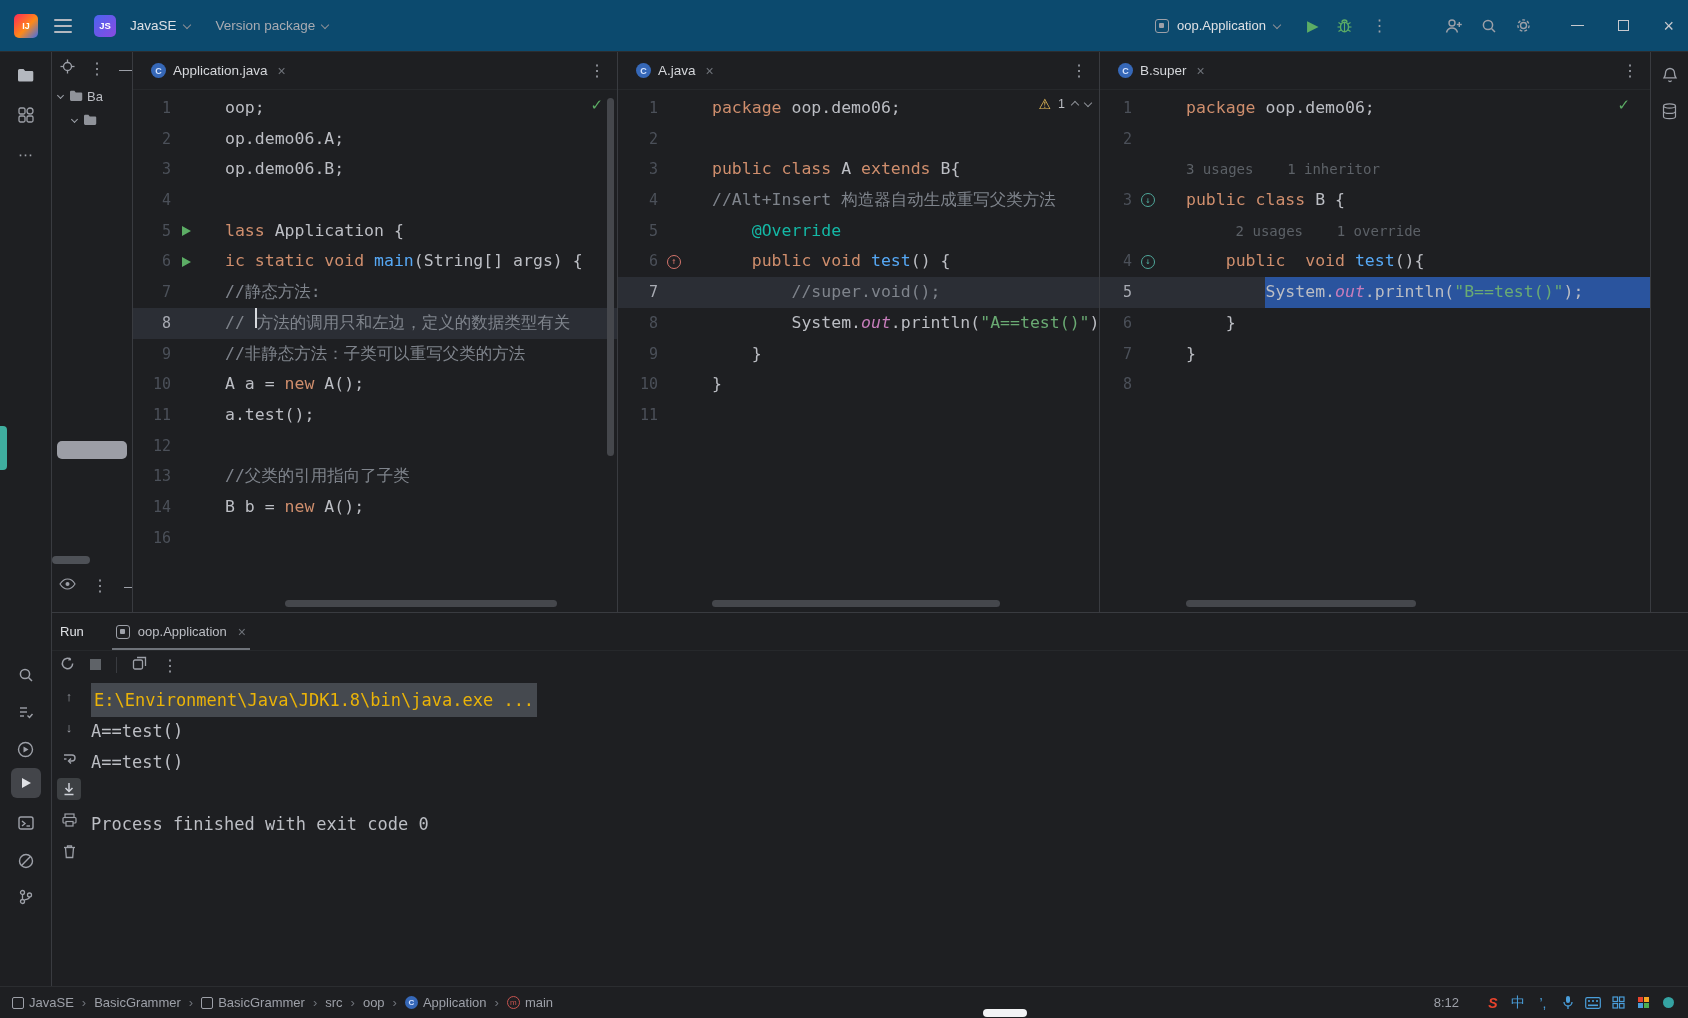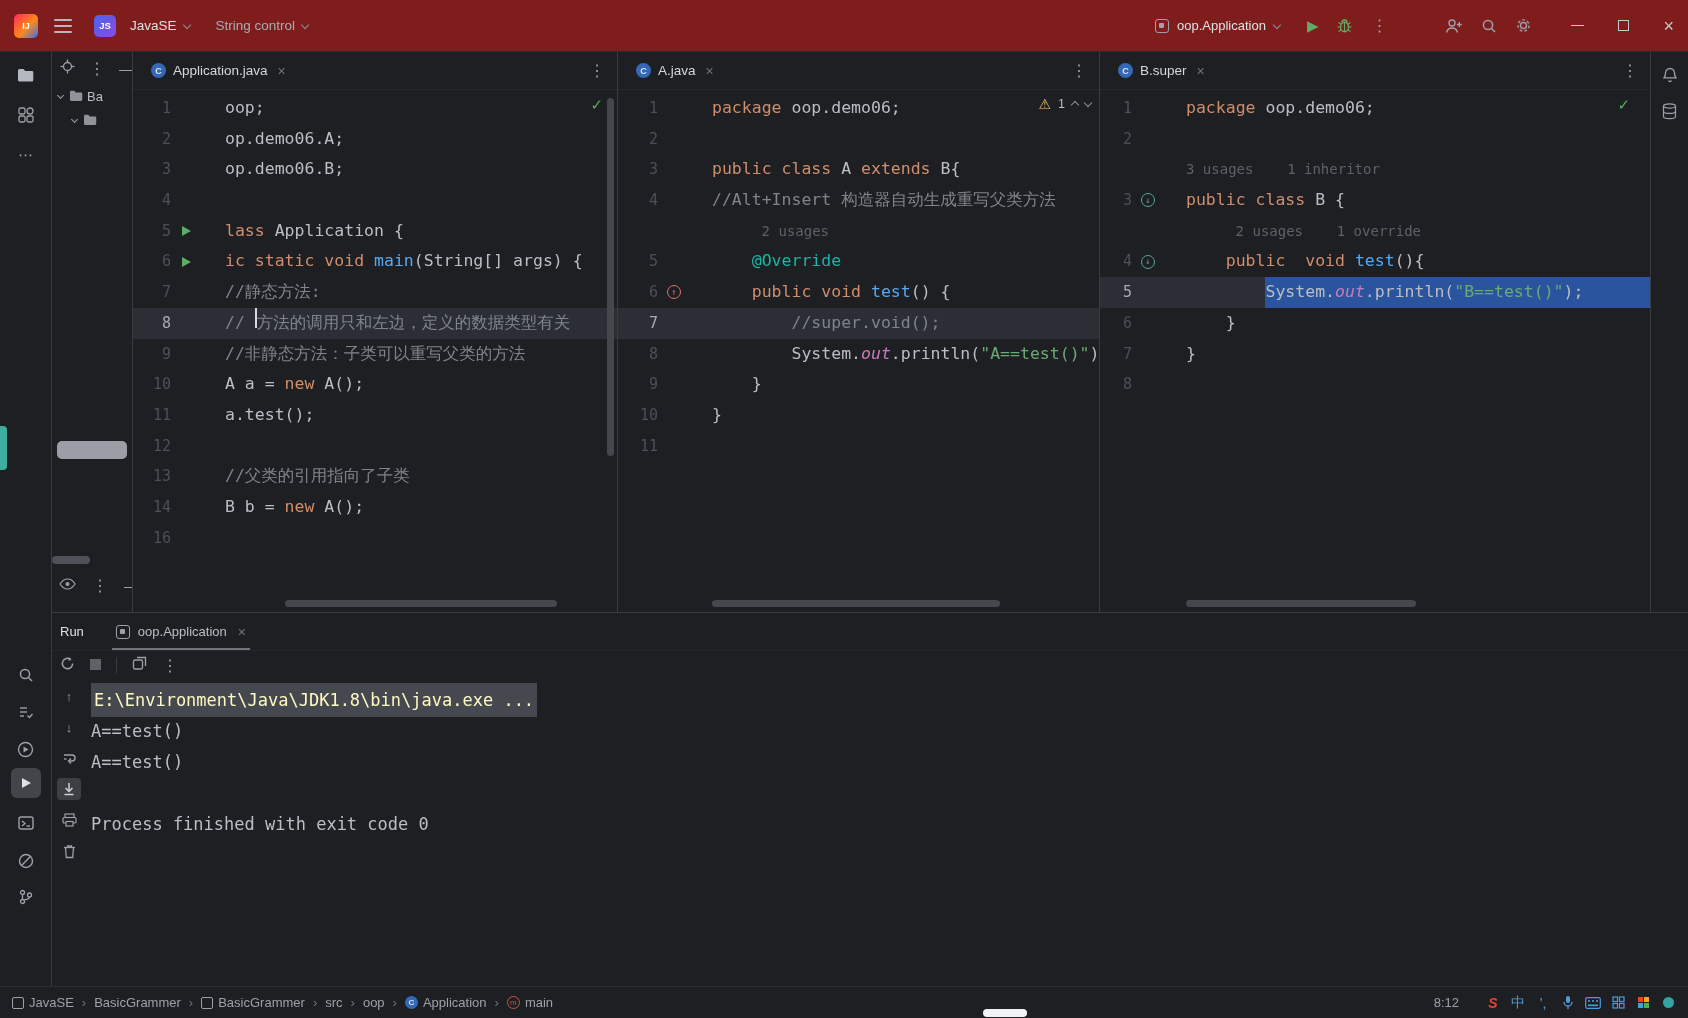--- a/index.html
+++ b/index.html
@@ -3,21 +3,21 @@
 <meta charset="utf-8">
 <style>
   *{margin:0;padding:0;box-sizing:border-box}
   html,body{background:#111;}
   .app{position:relative;width:1688px;height:1018px;background:#1e1f22;color:#bcbec4;
        font-family:"Liberation Sans",sans-serif;overflow:hidden;font-size:13px}
   .mono{font-family:"DejaVu Sans Mono",monospace}
 
   
   .header{position:absolute;top:0;left:0;right:0;height:52px;display:flex;align-items:center;
-          padding:0 14px;border-bottom:1px solid #2b2d30;background:#7f1d1d}
+          padding:0 14px;border-bottom:1px solid #2b2d30;background:#0c4a6e}
   .logo{width:24px;height:24px;border-radius:5px;background:linear-gradient(135deg,#fe2857,#fe8a18 55%,#3c6df0);
         color:#fff;font-weight:bold;font-size:9px;display:flex;align-items:center;justify-content:center;margin-right:16px}
   .hamburger{width:18px;height:14px;display:flex;flex-direction:column;justify-content:space-between;margin-right:22px;cursor:pointer}
   .hamburger span{height:2px;background:#b4b8bf;border-radius:1px}
   .proj-badge{width:22px;height:22px;border-radius:5px;background:linear-gradient(135deg,#4b64f0,#8a4ae0);
         color:#fff;font-weight:bold;font-size:9.5px;display:flex;align-items:center;justify-content:center;margin-right:8px}
   .hdr-item{display:flex;align-items:center;gap:7px;color:#dfe1e5;font-size:13.5px;padding:4px 6px;border-radius:4px;cursor:pointer}
   .hdr-item.dim{color:#a8abb2}
   .chev{display:inline-block;width:6px;height:6px;border-right:1.5px solid #8c8f96;border-bottom:1.5px solid #8c8f96;
         transform:rotate(45deg);margin-bottom:2px}
@@ -100,21 +100,21 @@
   .run-toolbar{height:28px;display:flex;align-items:center;gap:15px;padding-left:8px}
   .rt-divider{width:1px;height:16px;background:#393b40}
   .stop-sq{width:11px;height:11px;background:#5f6368;display:inline-block}
   .run-gutter{position:absolute;left:0;top:72px;width:34px;display:flex;flex-direction:column;align-items:center;gap:9px}
   .rg-icon{width:24px;height:22px;display:flex;align-items:center;justify-content:center;color:#9da0a8;font-size:13px;
            border-radius:4px;cursor:pointer}
   .rg-icon.sel{background:#3d4043}
   .console{position:absolute;left:36px;top:68px;right:0;bottom:0;padding:4px 0 0 3px;overflow:hidden;
            font-size:17px;line-height:31px;color:#bcbec4}
   .cline{height:31px;white-space:pre}
-  .chl{background:#45494f;color:#fef9c3;padding:7px 3px}
+  .chl{background:#45494f;color:#eab308;padding:7px 3px}
 
   
   .status{position:absolute;left:0;bottom:0;right:0;height:32px;display:flex;align-items:center;
           padding:0 12px;border-top:1px solid #2b2d30;color:#9da0a8;font-size:13px;background:#1e1f22}
   .bc{display:flex;align-items:center;gap:8px}
   .bc-item{display:flex;align-items:center;gap:5px;cursor:pointer}
   .bc-sep{color:#6f737a}
   .mod-ic{width:12px;height:12px;border:1.4px solid #9da0a8;border-radius:2px;display:inline-block}
   .cls-ic-s{width:13px;height:13px;border-radius:50%;background:#3668b8;color:#d6e4ff;font-size:8px;font-weight:bold;
             display:flex;align-items:center;justify-content:center}
@@ -139,21 +139,21 @@
         <span></span>
         <span></span>
         <span></span>
       </div>
     <div class="proj-badge">JS</div>
     <div class="hdr-item">
       <span>JavaSE</span>
       <span class="chev"></span>
     </div>
     <div class="hdr-item dim" style="margin-left:14px">
-      <span>String control</span>
+      <span>Version package</span>
       <span class="chev"></span>
     </div>
     <div class="hdr-spacer"></div>
     <div class="runcfg">
       <span class="appicon"></span>
       <span>oop.Application</span>
       <span class="chev"></span>
     </div>
     <div class="hdr-icon">
         <span class="play-glyph">▶</span>
@@ -347,21 +347,20 @@
         <span class="tab-label">A.java</span>
         <span class="tab-close">×</span>
       </div>
       <span class="kebab">⋮</span>
     </div>
     <div class="editor-body">
         <div class="row"><div class="gutter" style="width: 94px;"><span class="lnum" style="width: 40px;">1</span><span class="gicon"></span></div><div class="code"><span class="tk tk-k">package</span><span class="tk tk-d"> oop.demo06;</span></div></div>
         <div class="row"><div class="gutter" style="width: 94px;"><span class="lnum" style="width: 40px;">2</span><span class="gicon"></span></div><div class="code"></div></div>
         <div class="row"><div class="gutter" style="width: 94px;"><span class="lnum" style="width: 40px;">3</span><span class="gicon"></span></div><div class="code"><span class="tk tk-k">public class </span><span class="tk tk-d">A </span><span class="tk tk-k">extends</span><span class="tk tk-d"> B{</span></div></div>
         <div class="row"><div class="gutter" style="width: 94px;"><span class="lnum" style="width: 40px;">4</span><span class="gicon"></span></div><div class="code"><span class="tk tk-c">//Alt+Insert 构造器自动生成重写父类方法</span></div></div>
-        <div class="row"><div class="gutter" style="width: 94px;"><span class="lnum" style="width: 40px;"></span><span class="gicon"></span></div><div class="code"><span class="inlay" style="margin-left: 49.6px;">2 usages</span></div></div>
         <div class="row"><div class="gutter" style="width: 94px;"><span class="lnum" style="width: 40px;">5</span><span class="gicon"></span></div><div class="code"><span class="tk tk-d">    </span><span class="tk tk-a">@Override</span></div></div>
         <div class="row"><div class="gutter" style="width: 94px;"><span class="lnum" style="width: 40px;">6</span><span class="gicon"><span class="ring up">↑</span></span></div><div class="code"><span class="tk tk-d">    </span><span class="tk tk-k">public void </span><span class="tk tk-m">test</span><span class="tk tk-d">() {</span></div></div>
         <div class="row current"><div class="gutter" style="width: 94px;"><span class="lnum active" style="width: 40px;">7</span><span class="gicon"></span></div><div class="code"><span class="tk tk-c">        //super.void();</span></div></div>
         <div class="row"><div class="gutter" style="width: 94px;"><span class="lnum" style="width: 40px;">8</span><span class="gicon"></span></div><div class="code"><span class="tk tk-d">        System.</span><span class="tk tk-f">out</span><span class="tk tk-d">.println(</span><span class="tk tk-s">"A==test()"</span><span class="tk tk-d">);</span></div></div>
         <div class="row"><div class="gutter" style="width: 94px;"><span class="lnum" style="width: 40px;">9</span><span class="gicon"></span></div><div class="code"><span class="tk tk-d">    }</span></div></div>
         <div class="row"><div class="gutter" style="width: 94px;"><span class="lnum" style="width: 40px;">10</span><span class="gicon"></span></div><div class="code"><span class="tk tk-d">}</span></div></div>
         <div class="row"><div class="gutter" style="width: 94px;"><span class="lnum" style="width: 40px;">11</span><span class="gicon"></span></div><div class="code"></div></div>
       </div>
     <div class="insp warn">
       <span class="warn-tri">⚠</span>

